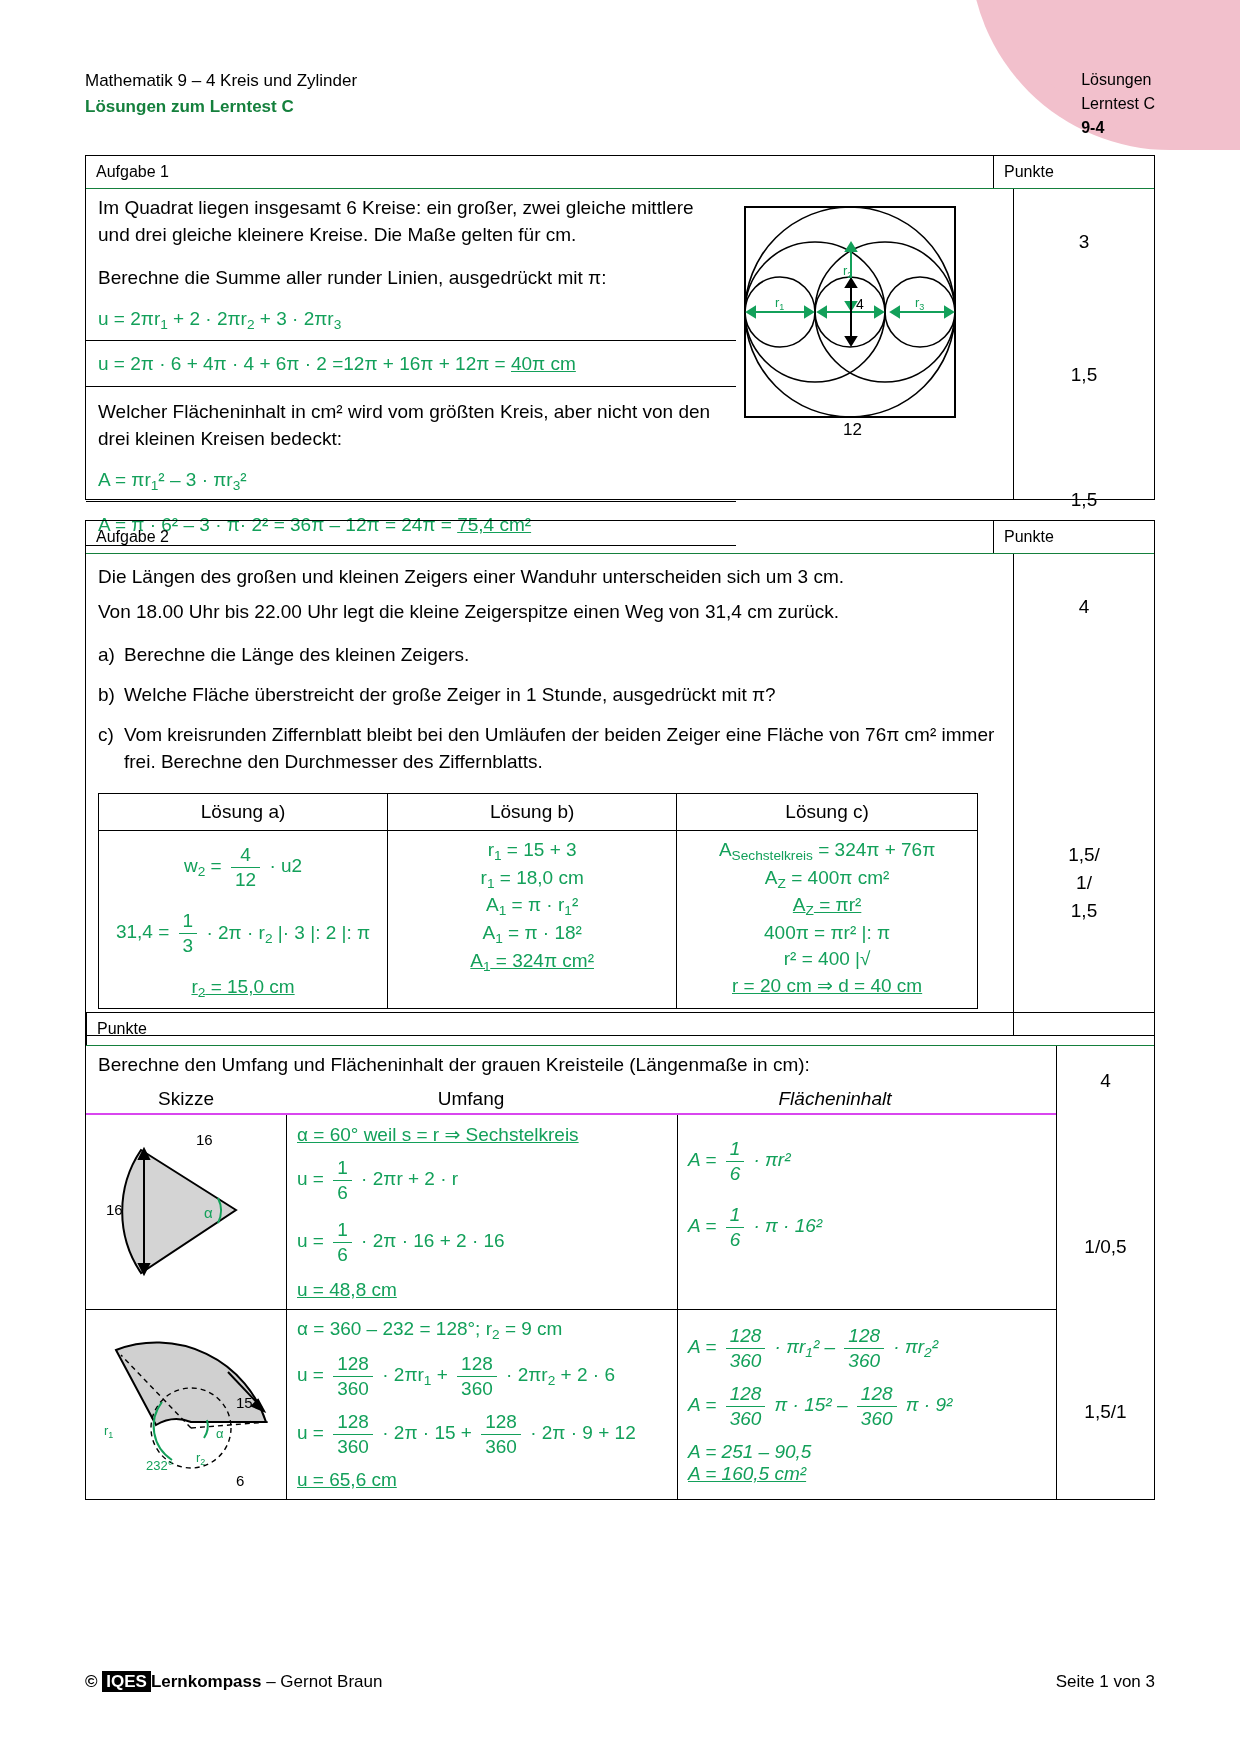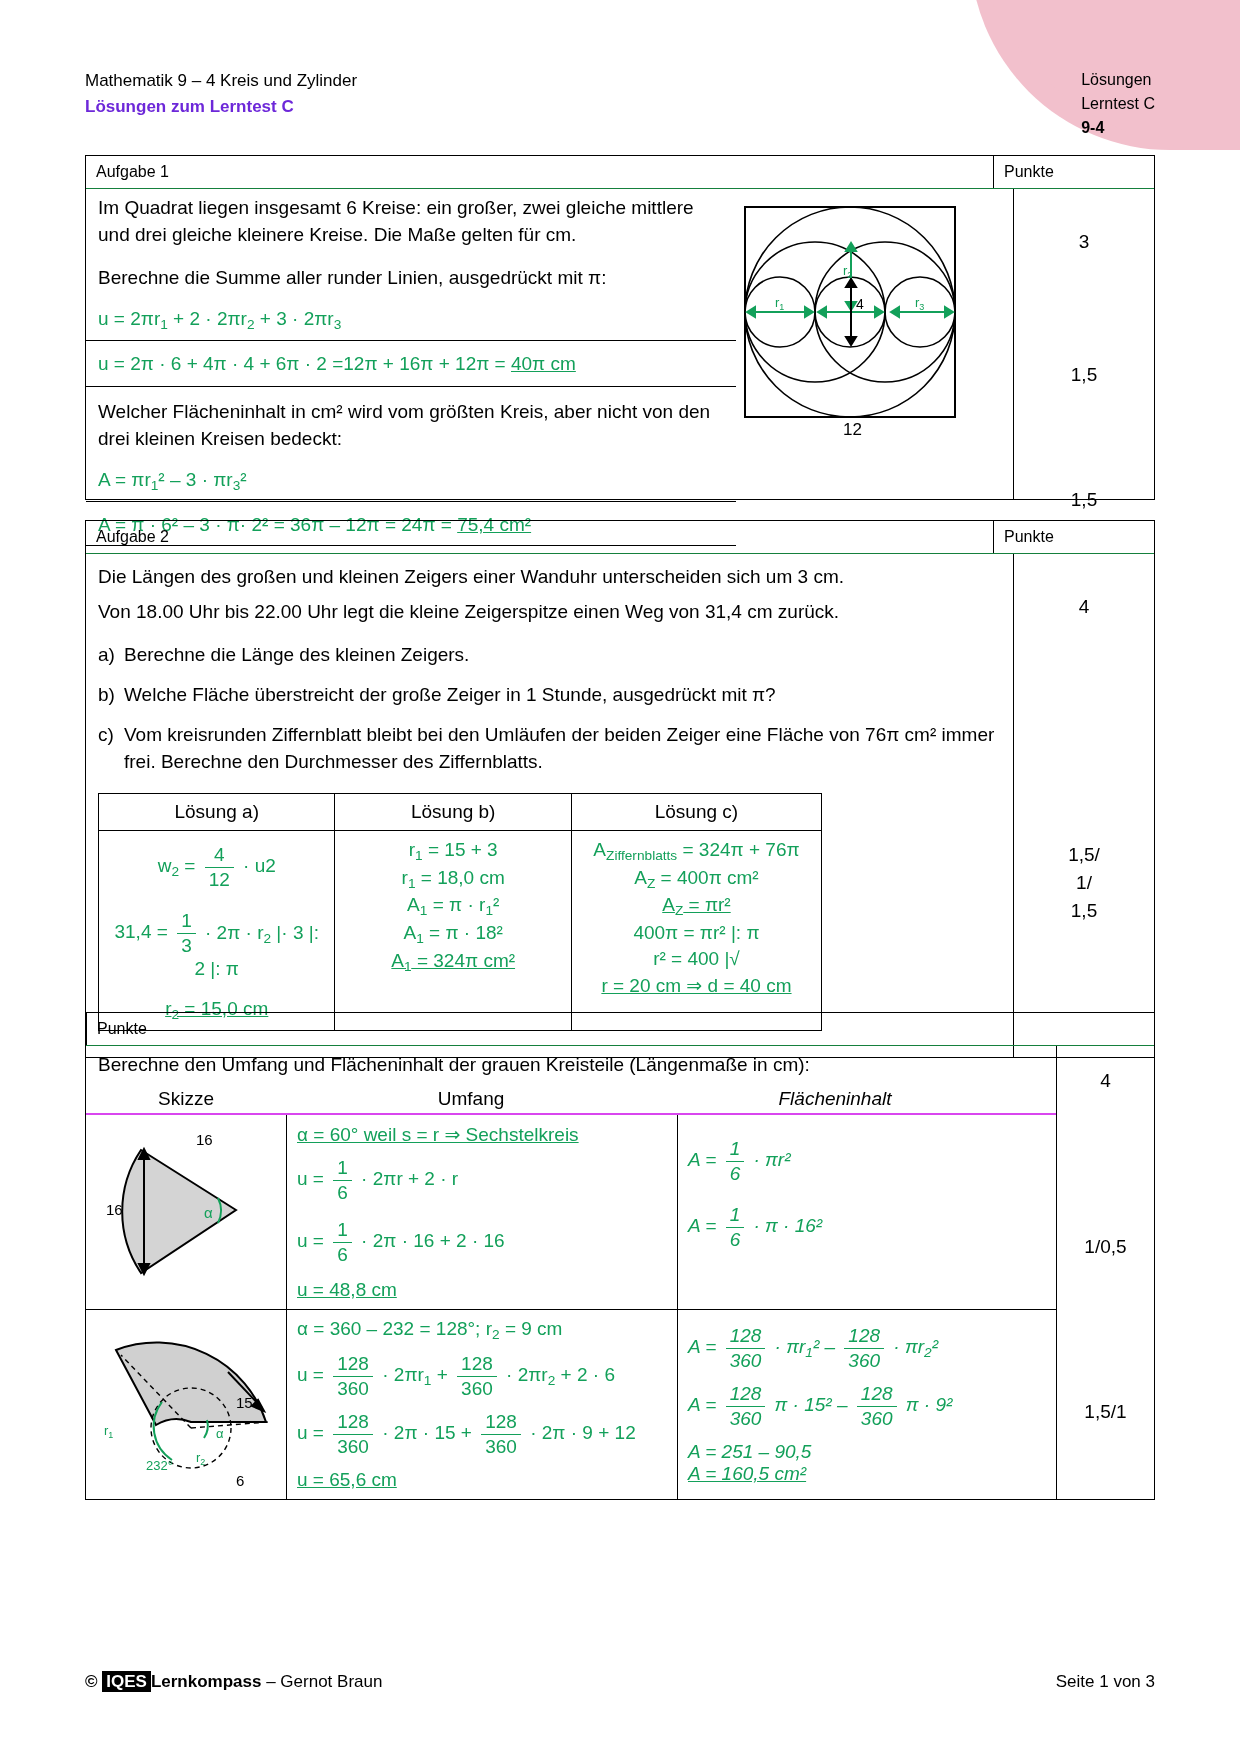--- a/index.html
+++ b/index.html
@@ -24,21 +24,21 @@
     background:#f2c0cc;
     border-bottom-left-radius:250px;
   }
 
   
   .header {
     position:absolute; top:68px; left:85px; right:85px;
     display:flex; justify-content:space-between; align-items:flex-start;
   }
   .hdr-left { font-size:17px; line-height:1.5; }
-  .hdr-left .red { color:#6d28d9; font-weight:bold; }
+  .hdr-left .red { color:#15803d; font-weight:bold; }
   .hdr-right { font-size:16px; line-height:1.5; text-align:left; }
   .hdr-right .bold { font-weight:bold; }
 
   
   .task {
     position:absolute;
     left:85px;
     width:1070px;
     border:1px solid #000;
     box-sizing:border-box;
@@ -71,21 +71,21 @@
   
   #task1 { top:155px; }
   #t1-left { width:640px; }
   #t1-fig { position:absolute; right:8px; top:8px; width:280px; }
 
   
   #task2 { top:520px; }
   .list-item { display:flex; font-size:19px; padding:3px 12px; line-height:1.42; }
   .list-item .mk { width:26px; flex:none; }
 
-  .sol-table { width:724px; margin:14px 0 26px 12px; border-collapse:collapse; }
+  .sol-table { width:880px; margin:14px 0 26px 12px; border-collapse:collapse; }
   .sol-table th, .sol-table td {
     border:1px solid #000; vertical-align:top; padding:6px 8px;
     font-size:19px; font-weight:normal; text-align:center;
   }
   .sol-table th { text-align:center; padding:7px 8px; }
   .sol-table td div { padding:2px 0; }
 
   
   #task3 { top:1012px; }
   .t3-col-head { display:flex; border-bottom:2px solid #d946ef; font-size:19px; text-align:center;}
@@ -238,21 +238,21 @@
               <div class="uline" style="padding-top:16px;">r<span class="sub">2</span> = 15,0 cm</div>
             </td>
             <td class="green">
               <div>r<span class="sub">1</span> = 15 + 3</div>
               <div>r<span class="sub">1</span> = 18,0 cm</div>
               <div>A<span class="sub">1</span> = π · r<span class="sub">1</span>²</div>
               <div>A<span class="sub">1</span> = π · 18²</div>
               <div class="uline">A<span class="sub">1</span> = 324π cm²</div>
             </td>
             <td class="green">
-              <div>A<span class="sub">Ziffernblatts</span> = 324π + 76π</div>
+              <div>A<span class="sub">Sechstelkreis</span> = 324π + 76π</div>
               <div>A<span class="sub">Z</span> = 400π cm²</div>
               <div class="uline">A<span class="sub">Z</span> = πr²</div>
               <div>400π = πr² |: π</div>
               <div>r² = 400 |√</div>
               <div class="uline">r = 20 cm ⇒ d = 40 cm</div>
             </td>
           </tr>
         </tbody>
           </table>
       </div>

